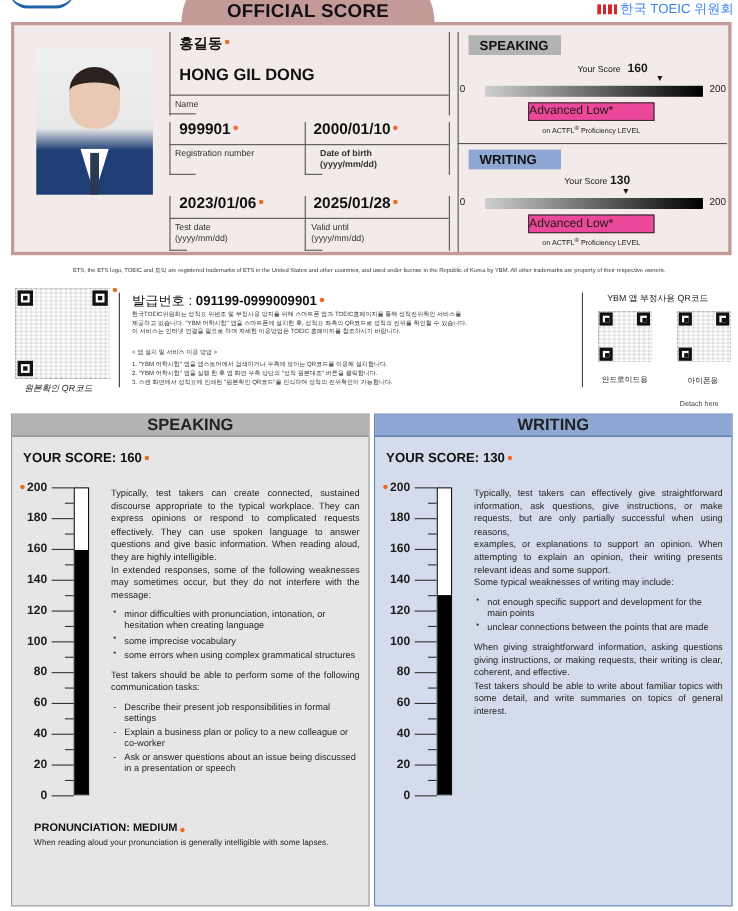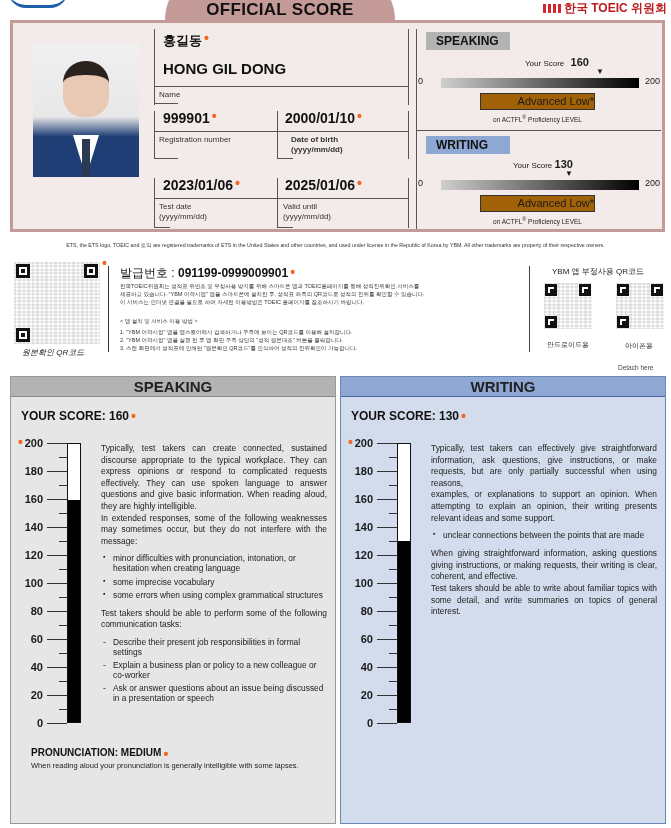--- a/index.html
+++ b/index.html
@@ -3,37 +3,37 @@
 <meta charset="utf-8">
 <style>
   * { box-sizing: border-box; margin: 0; padding: 0; }
   body { width: 671px; height: 828px; background: #ffffff; font-family: "Liberation Sans", sans-serif; color: #1a1a1a; position: relative; overflow: hidden; }
   .abs { position: absolute; }
   .dot { color: #f26522; font-size: 14px; font-weight: bold; vertical-align: top; line-height: 1; margin-left: 2px; }
 
   
   .logo-left { left: 8px; top: -10px; width: 60px; height: 18px; border-bottom: 3px solid #1d5fa8; border-radius: 0 0 40px 40px; }
   .title-tab { left: 165px; top: -30px; width: 230px; height: 50px; background: #c49a98; border-radius: 60px 60px 0 0; text-align: center; padding-top: 30px; font-weight: bold; font-size: 17px; color: #111; letter-spacing: 0.3px; }
-  .logo-right { right: 4px; top: 0; font-size: 12px; font-weight: bold; color: #b91c1c; }
+  .logo-right { right: 4px; top: 0; font-size: 12px; font-weight: normal; color: #3b82f6; }
 
   
   .top-card { left: 10px; top: 20px; width: 655px; height: 212px; background: #f2ebe9; border: 3px solid #c49a98; }
   .photo { left: 20px; top: 20px; width: 106px; height: 134px; background: linear-gradient(180deg,#f0f0f0 0%,#e8e8e8 55%, #1e3e75 70%, #1e3e75 100%); overflow: hidden; }
   .photo .head { position: absolute; left: 30px; top: 18px; width: 46px; height: 56px; border-radius: 22px 22px 20px 20px; background: #e9c9b3; border-top: 14px solid #2a221e; }
   .photo .shirt { position: absolute; left: 40px; top: 92px; width: 26px; height: 42px; background: #fff; clip-path: polygon(0 0,100% 0,50% 100%); }
   .photo .tie { position: absolute; left: 49px; top: 96px; width: 8px; height: 38px; background: #2b3a52; }
 
   .field-val { font-weight: bold; font-size: 14px; color: #111; }
   .field-lbl { font-size: 8px; color: #333; line-height: 1.2; }
   .vline { position: absolute; width: 1px; background: #555; }
   .hline { position: absolute; height: 1px; background: #555; }
 
   .section-tag { font-weight: bold; font-size: 12px; padding: 2px 10px; color: #111; }
   .score-bar { height: 10px; background: linear-gradient(90deg,#cfcfcf 0%,#000 100%); }
-  .level-box { border: 1px solid #333; background: #a16207; font-size: 11px; text-align: right; height: 17px; line-height: 15px; }
+  .level-box { border: 1px solid #333; background: #ec4899; font-size: 11px; text-align: left; height: 17px; line-height: 15px; }
   .actfl { font-size: 6.5px; text-align: center; color: #222; }
 
   .trademark { left: 0; top: 242px; width: 671px; font-size: 5.3px; color: #333; text-align: center; white-space: nowrap; }
 
   
   .qr { background: #fff; position: absolute;
         background-image:
           linear-gradient(90deg, #111 25%, transparent 25%, transparent 50%, #111 50%, #111 75%, transparent 75%),
           linear-gradient(#111 25%, transparent 25%, transparent 50%, #111 50%, #111 75%, transparent 75%);
         background-size: 9px 9px, 7px 7px; background-blend-mode: difference; }
@@ -118,21 +118,21 @@
     <span class="field-val">2023/01/06</span><span class="dot">•</span>
   </div>
   <div class="hline" style="left:141px;top:175px;width:254px;"></div>
   <div class="abs field-lbl" style="left:146px;top:179px;">
     <div>Test date</div>
     <div>(yyyy/mm/dd)</div>
   </div>
   <div class="hline" style="left:141px;top:204px;width:16px;"></div>
   <div class="vline" style="left:264px;top:155px;height:50px;"></div>
   <div class="abs" style="left:272px;top:153px;">
-    <span class="field-val">2025/01/06</span><span class="dot">•</span>
+    <span class="field-val">2025/01/28</span><span class="dot">•</span>
   </div>
   <div class="abs field-lbl" style="left:270px;top:179px;">
     <div>Valid until</div>
     <div>(yyyy/mm/dd)</div>
   </div>
   <div class="hline" style="left:264px;top:204px;width:16px;"></div>
   <div class="vline" style="left:395px;top:155px;height:50px;"></div>
 
   <div class="vline" style="left:403px;top:6px;height:200px;"></div>
   <div class="hline" style="left:403px;top:107px;width:245px;"></div>
@@ -308,19 +308,21 @@
     <div class="tick-major" style="top:230px;"></div>
       <div class="tick-minor" style="top:244px;"></div>
     <div class="tick-major" style="top:258px;"></div>
       <div class="tick-minor" style="top:272px;"></div>
     <div class="tick-major" style="top:286px;"></div>
   </div>
 
   <div class="desc">
     <p>Typically, test takers can effectively give straightforward information, ask questions, give instructions, or make requests, but are only partially successful when using reasons,</p>
     <p>examples, or explanations to support an opinion. When attempting to explain an opinion, their writing presents relevant ideas and some support.</p>
+    <p>Some typical weaknesses of writing may include:</p>
     <ul>
+      <li class="bullet">not enough specific support and development for the main points</li>
       <li class="bullet">unclear connections between the points that are made</li>
     </ul>
     <p style="margin-top:8px;">When giving straightforward information, asking questions giving instructions, or making requests, their writing is clear, coherent, and effective.</p>
     <p>Test takers should be able to write about familiar topics with some detail, and write summaries on topics of general interest.</p>
   </div>
 </div>
 
 </body></html>

